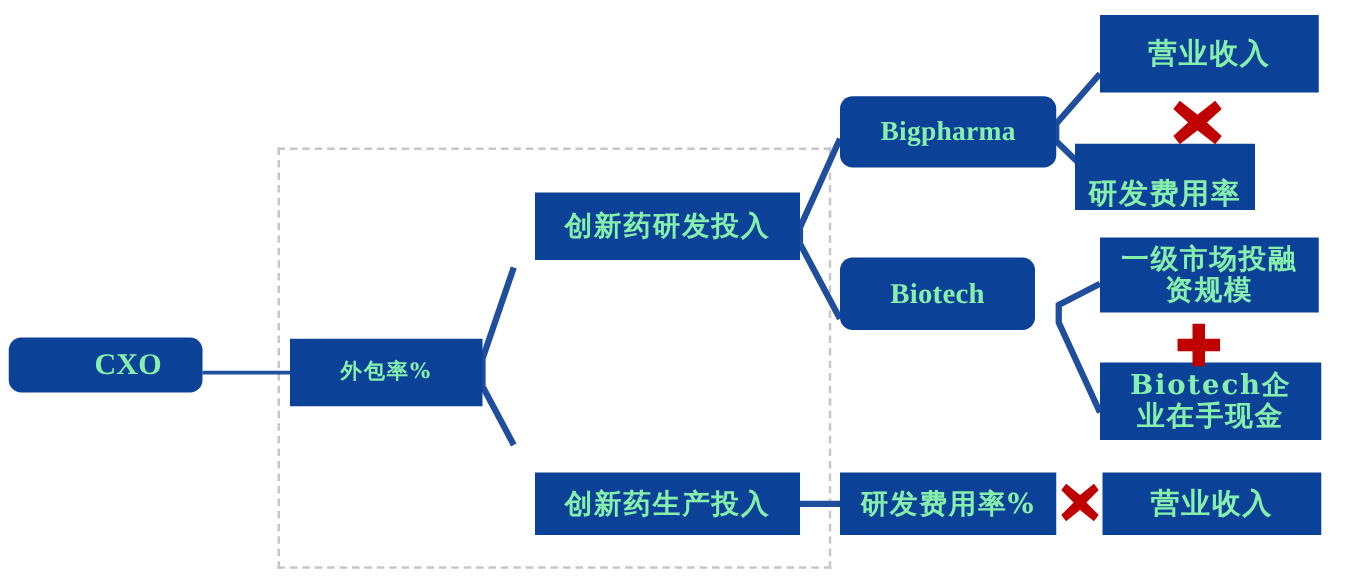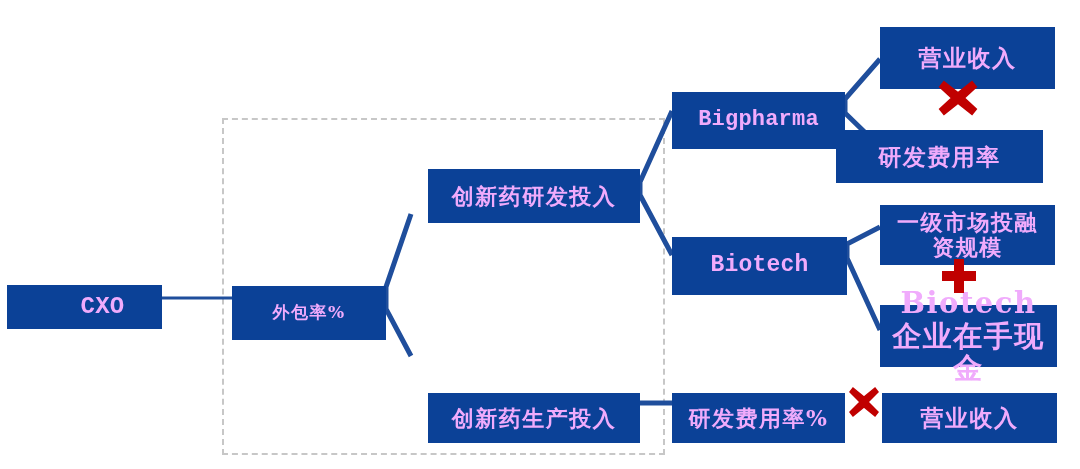--- a/index.html
+++ b/index.html
@@ -27,40 +27,40 @@
   }
   .dashed-group {
     position: absolute;
     border: 2px dashed #c7c7c7;
     box-sizing: border-box;
   }
   .node {
     position: absolute;
     box-sizing: border-box;
     background: #0b4197;
-    color: #f0abfc;
+    color: #86efac;
     display: flex;
     align-items: center;
     justify-content: center;
     text-align: center;
     line-height: 1.12;
     letter-spacing: 0.5px;
     font-weight: bold;
     z-index: 3;
-    margin-top: 15px;
   }
   .node.cjk {
     font-family: "DejaVu Serif", "Liberation Serif", serif;
     font-weight: bold;
     letter-spacing: 1.5px;
   }
   .node.latin {
-    font-family: Liberation Mono, monospace;
+    font-family: Liberation Serif, serif;
     font-weight: bold;
     letter-spacing: 0.2px;
+    border-radius: 10px;
   }
   .op {
     position: absolute;
     z-index: 4;
     display: block;
   }
 </style>
 </head>
 <body>
 
@@ -98,37 +98,37 @@
   </div>
 
   <div class="node cjk" style="left:428px; top:378px; width:212px; height:50px; font-size:22px;">
     <span>创新药生产投入</span>
   </div>
 
   <div class="node latin" style="left:672px; top:77px; width:173px; height:57px; font-size:22px;">
     <span>Bigpharma</span>
   </div>
 
-  <div class="node latin" style="left:672px; top:222px; width:175px; height:58px; font-size:23px;">
+  <div class="node latin" style="left:672px; top:206px; width:156px; height:58px; font-size:23px;">
     <span>Biotech</span>
   </div>
 
   <div class="node cjk" style="left:880px; top:12px; width:175px; height:62px; font-size:23px;">
     <span>营业收入</span>
   </div>
 
-  <div class="node cjk" style="left:836px; top:115px; width:207px; height:53px; font-size:23px;">
+  <div class="node cjk" style="left:860px; top:115px; width:144px; height:53px; font-size:23px;align-items:flex-end;">
     <span>研发费用率</span>
   </div>
 
   <div class="node cjk" style="left:880px; top:190px; width:175px; height:60px; font-size:22px; padding:15px 6px;">
     <span>一级市场投融资规模</span>
   </div>
 
-  <div class="node cjk" style="left:880px; top:290px; width:177px; height:62px; font-size:29px; padding:0 6px;justify-content:flex-end;">
+  <div class="node cjk" style="left:880px; top:290px; width:177px; height:62px; font-size:22px; padding:0 18px;justify-content:flex-end;">
     <span>Biotech企业在手现金</span>
   </div>
 
   <div class="node cjk" style="left:672px; top:378px; width:173px; height:50px; font-size:22px;">
     <span>研发费用率%</span>
   </div>
 
   <div class="node cjk" style="left:882px; top:378px; width:175px; height:50px; font-size:23px;">
     <span>营业收入</span>
   </div>

